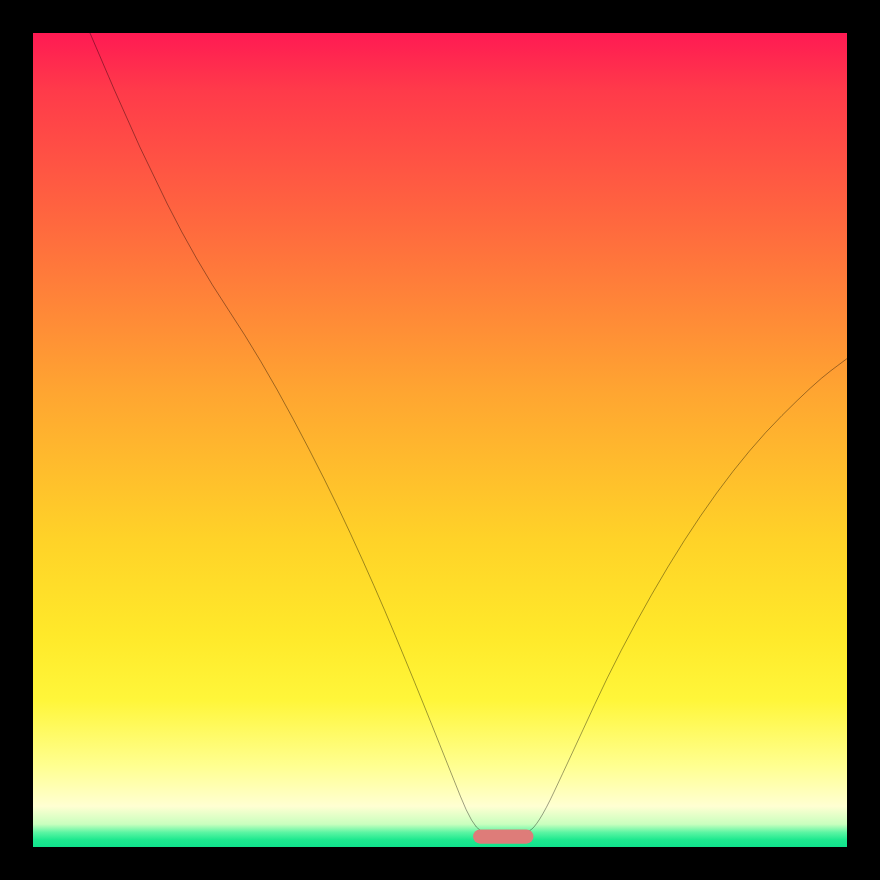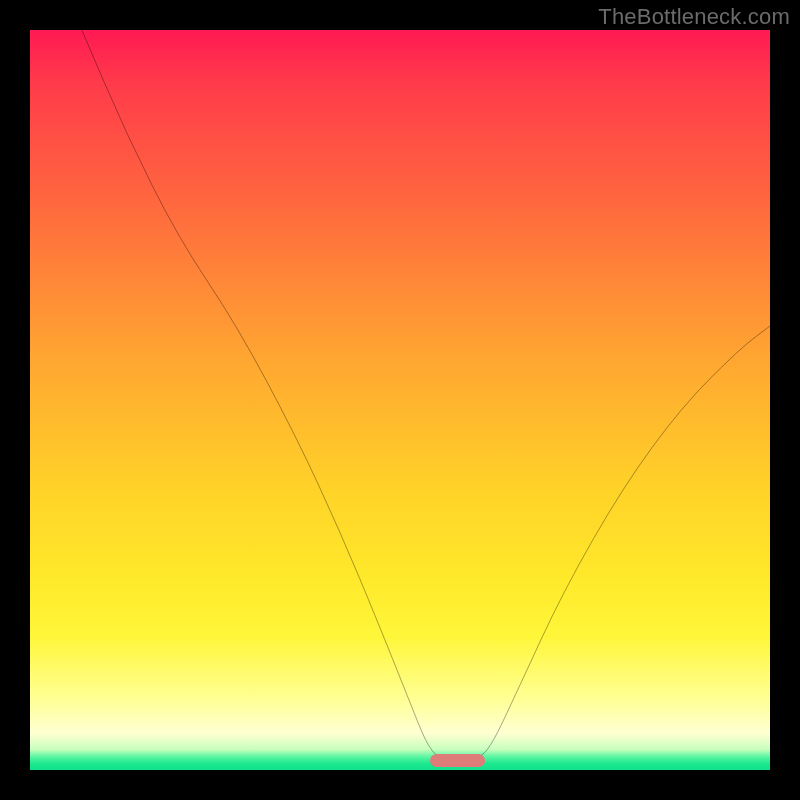--- a/index.html
+++ b/index.html
@@ -66,21 +66,20 @@
     background: #de7c79;
     border-radius: 8px;
     height: 13px;
   }
 </style>
 </head>
 <body>
 
 <div class="frame">
 
-  <div class="watermark">TheBottleneck.com</div>
 
   <div class="plot">
     <div class="gradient"></div>
 
     <svg class="curve" viewBox="0 0 100 100" preserveAspectRatio="none">
       <path d="M 7 0 Q 7 0 10 7 Q 13 14 16.5 21 Q 20 28 24 34 Q 28 40 32 47.5 Q 36 55 39 61.5 Q 42 68 44.5 74 Q 47 80 49 85 Q 51 90 52.5 93.75 Q 54 97.5 55 98 Q 56 98.5 58 98.5 Q 60 98.5 61 98 Q 62 97.5 64 93.25 Q 66 89 69 82.5 Q 72 76 76 69 Q 80 62 84 56.5 Q 88 51 92 47 Q 96 43 98 41.5 T 100 40" fill="none" stroke="#000000" stroke-width="0.35" vector-effect="non-scaling-stroke"></path>
     </svg>
 
     <div class="marker" style="left: 399.6px; width: 55.5px; top: 724.12px; background: rgb(222, 124, 121);"></div>
   </div>

